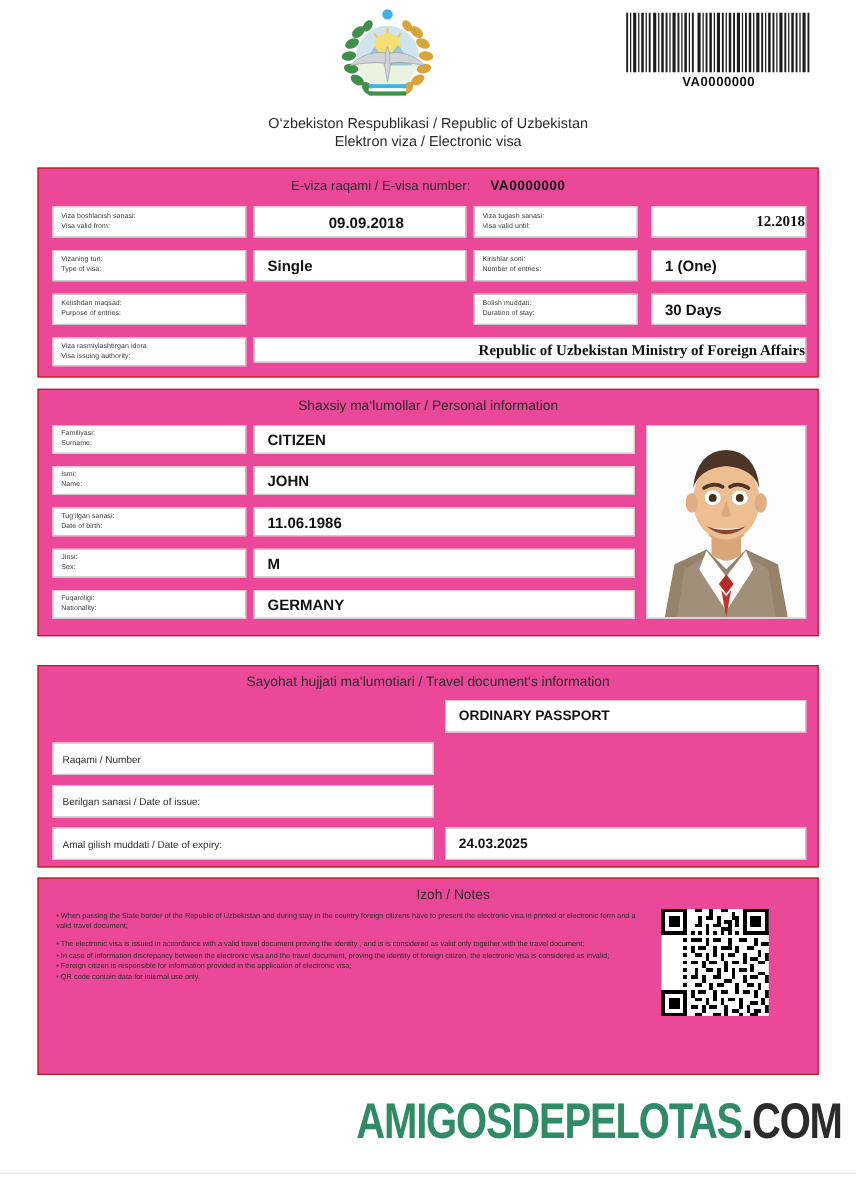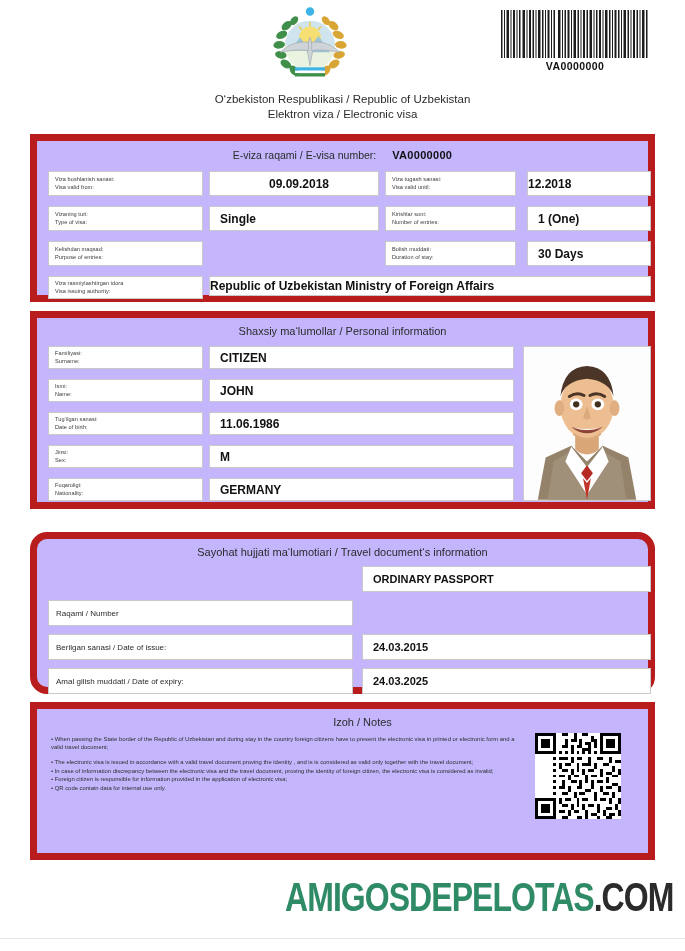--- a/index.html
+++ b/index.html
@@ -56,23 +56,23 @@
     font-size: 11.5px;
     line-height: 14.5px;
     color: #2b2b2b;
   }
 
   
   .card {
     position: absolute;
     left: 30px;
     width: 625px;
-    border: 7px solid #b91c1c;
+    border: 1px solid #b91c1c;
     box-sizing: border-box;
-    background: #c4b5fd;
+    background: #ec4899;
   }
   .card-title {
     text-align: center;
     font-size: 11px;
     color: #2b2b2b;
     padding: 7px 0 5px 0;
   }
   .card-title.left-shift { padding-left: 40px; }
 
   
@@ -93,21 +93,21 @@
   }
   .lbl span { display: block; white-space: nowrap; }
   .val {
     font-size: 12px;
     font-weight: bold;
     color: #111;
     padding-left: 10px;
     white-space: nowrap;
   }
   .val.small { font-size: 11px; }
-  .val.center { width: 100%; text-align: left; padding-left: 0; }
+  .val.center { width: 100%; text-align: right; padding-left: 0; font-family: Liberation Serif, serif; }
   .lbl-inline {
     font-size: 8px;
     color: #2b2b2b;
     padding-left: 7px;
     white-space: nowrap;
   }
 
   
   #card-visa { top: 134px; height: 168px; }
   .evisa-row {
@@ -131,21 +131,21 @@
   #card-personal { top: 311px; height: 198px; }
   .photo {
     position: absolute;
     border: 1px solid #c9c9c9;
     box-sizing: border-box;
     overflow: hidden;
     background: #fff;
   }
 
   
-  #card-travel { top: 532px; height: 162px; border-radius: 17px; }
+  #card-travel { top: 532px; height: 162px; }
   .box.plain { align-items: center; }
 
   
   #card-notes { top: 702px; height: 158px; }
   .notes-body {
     position: absolute;
     top: 26px;
     left: 14px;
     width: 470px;
     font-size: 5.9px;
@@ -477,23 +477,20 @@
   <div class="box plain" style="left:325px; top:27px; width:289px; height:26px;">
     <div class="val small">ORDINARY  PASSPORT</div>
   </div>
 
   <div class="box plain" style="left:11px;  top:95px; width:305px; height:26px;">
     <div class="lbl-inline">Berilgan sanasi / Date of issue:</div>
   </div>
 
   <div class="box plain" style="left:11px;  top:61px; width:305px; height:26px;">
     <div class="lbl-inline">Raqami / Number</div>
-  </div>
-  <div class="box plain" style="left:325px; top:95px; width:289px; height:26px;">
-    <div class="val small">24.03.2015</div>
   </div>
 
   <div class="box plain" style="left:11px;  top:129px; width:305px; height:26px;">
     <div class="lbl-inline">Amal gilish muddati / Date of expiry:</div>
   </div>
   <div class="box plain" style="left:325px; top:129px; width:289px; height:26px;">
     <div class="val small">24.03.2025</div>
   </div>
 </div>
 

